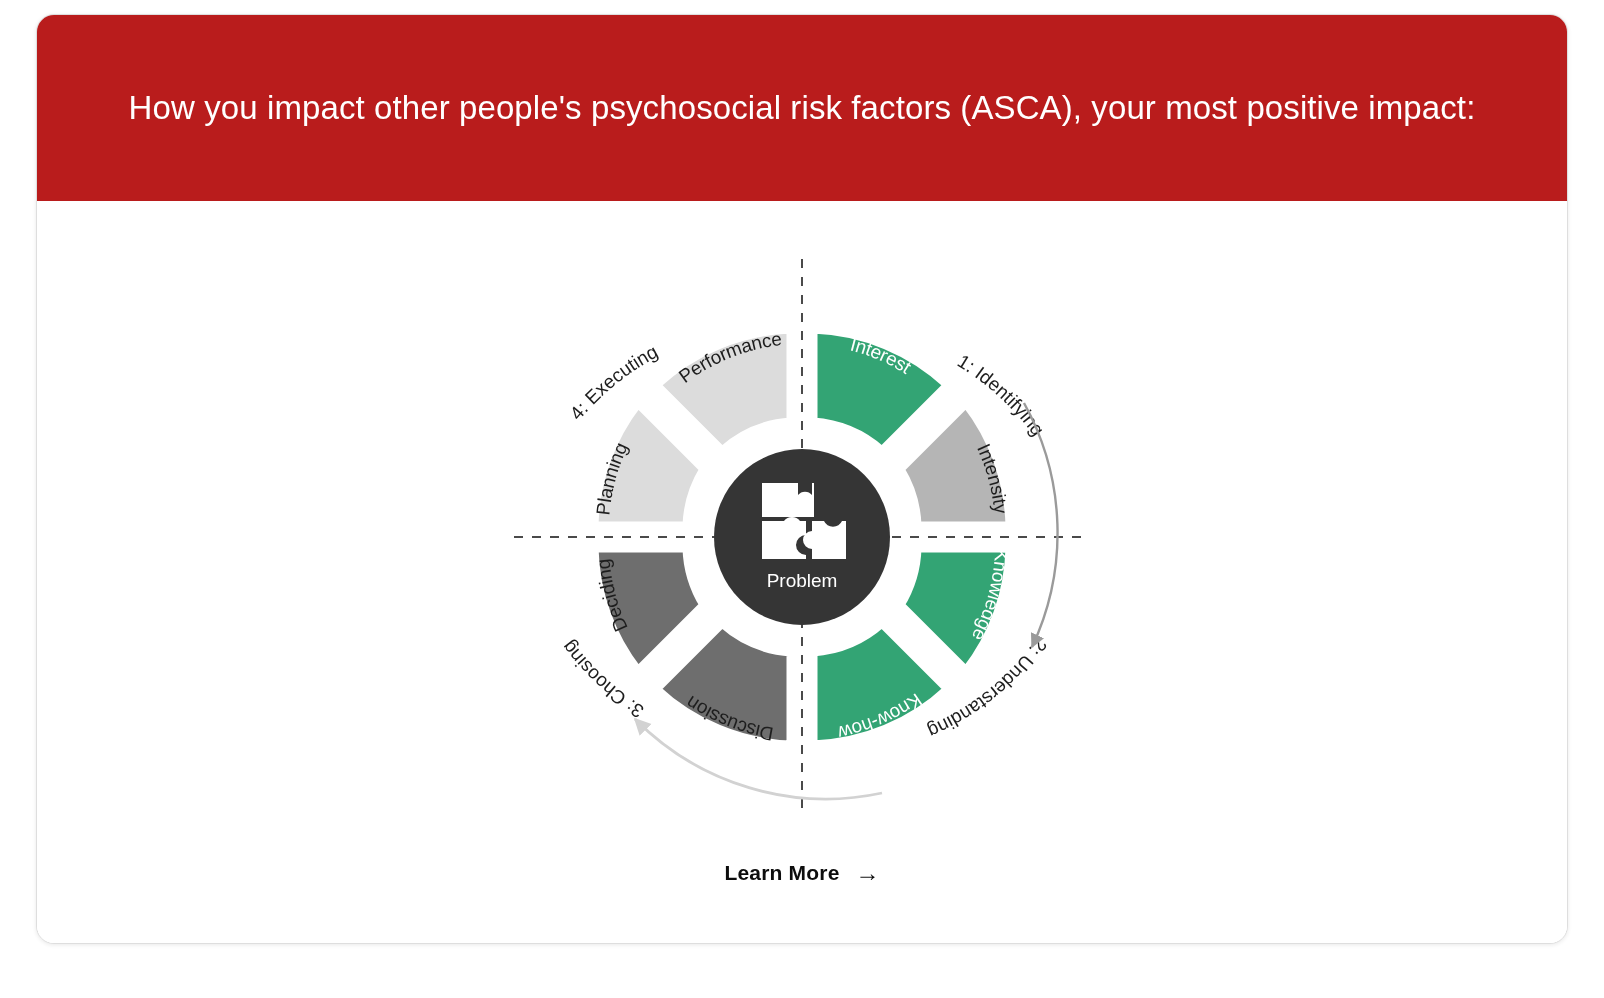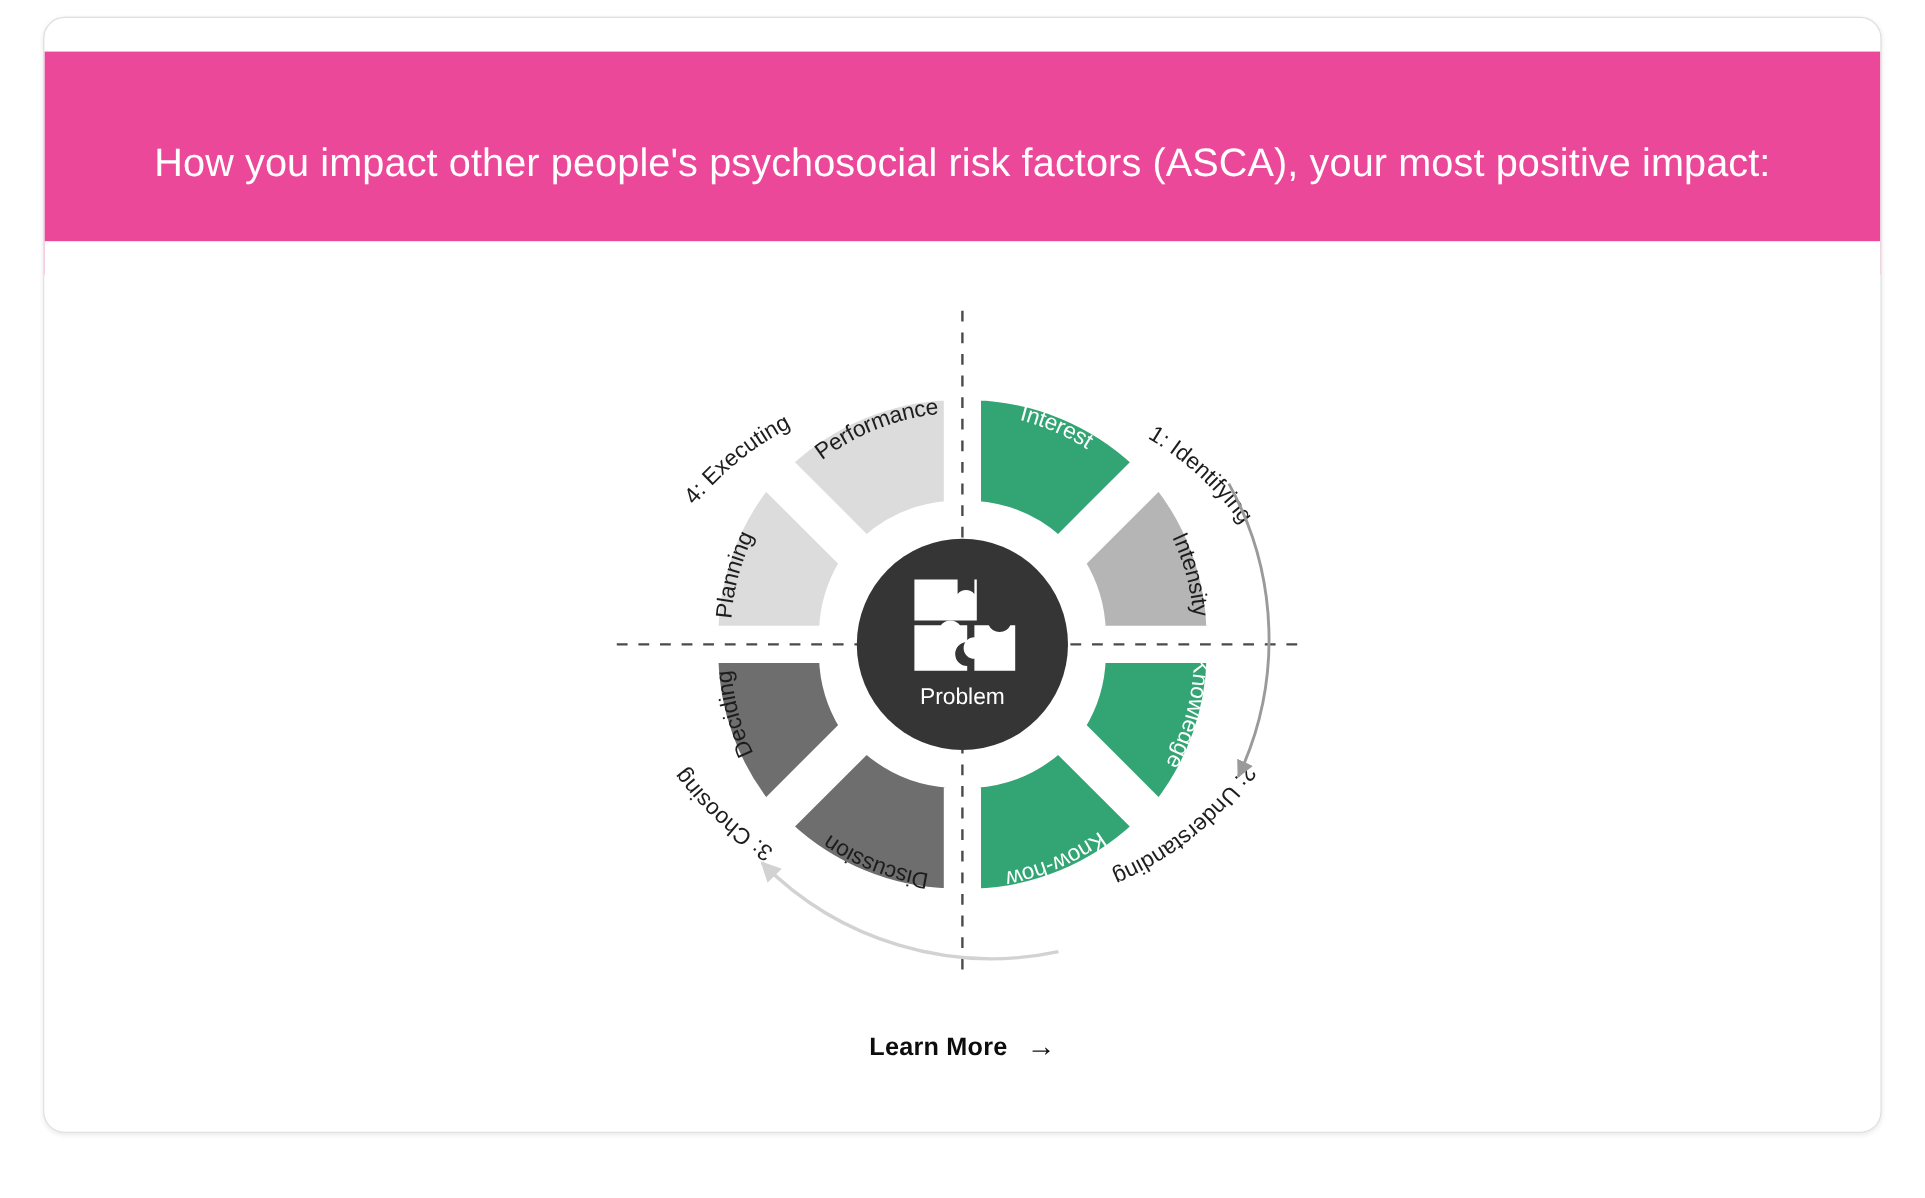--- a/index.html
+++ b/index.html
@@ -27,27 +27,26 @@
     box-shadow: 0 1px 4px rgba(0,0,0,0.09);
     overflow: hidden;
     box-sizing: border-box;
   }
   .card-header {
     position: absolute;
     left: 0;
     top: 0;
     width: 100%;
     height: 186px;
-    background: #ec4899;
+    background: #b91c1c;
     display: flex;
     align-items: center;
     justify-content: center;
     box-sizing: border-box;
     padding: 0 64px;
-    margin-top: 28px;
   }
   .card-title {
     color: #ffffff;
     font-size: 33px;
     font-weight: 400;
     line-height: 1.85;
     text-align: center;
     letter-spacing: 0.1px;
   }
   .card-body {

